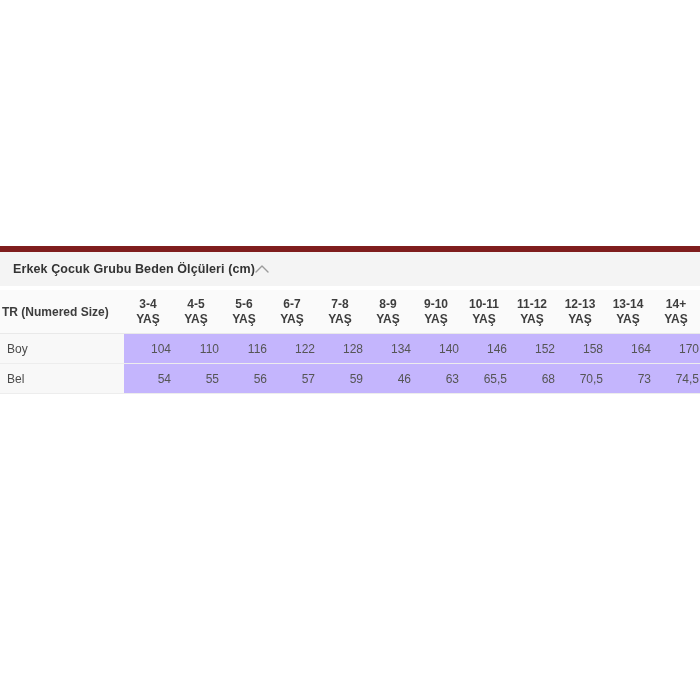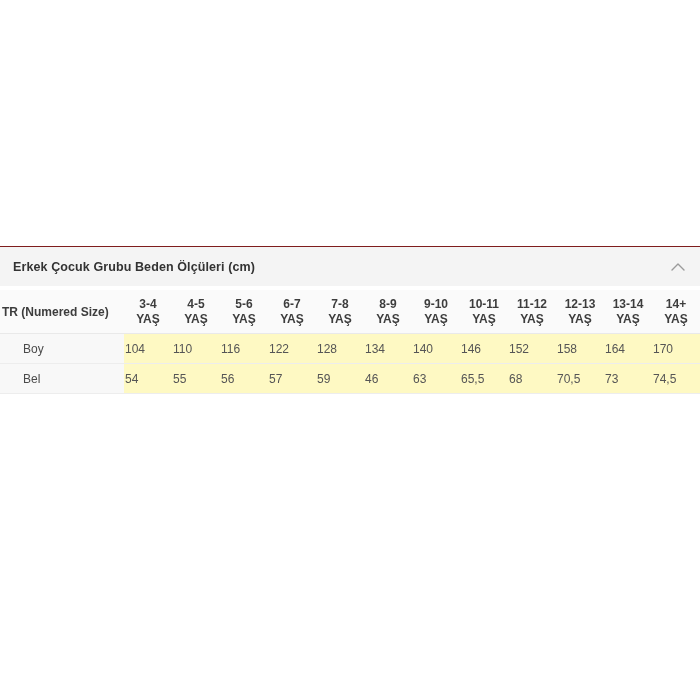--- a/index.html
+++ b/index.html
@@ -14,24 +14,24 @@
   .size-panel {
     position: absolute;
     top: 246px;
     left: 0;
     width: 700px;
   }
   .accordion-header {
     box-sizing: border-box;
     height: 40px;
     background: #f4f4f4;
-    border-top: 1px solid #7f1d1d;
+    border-top: 6px solid #7f1d1d;
     display: flex;
     align-items: center;
-    justify-content: space-between;
+    justify-content: flex-start;
     padding: 0 15px 0 13px;
     cursor: pointer;
   }
   .accordion-title {
     font-size: 12.5px;
     font-weight: bold;
     color: #333333;
     letter-spacing: 0.1px;
   }
   .chevron {
@@ -62,30 +62,30 @@
   }
   thead th.corner {
     text-align: left;
     white-space: nowrap;
     font-size: 12px;
   }
   tbody td {
     font-size: 12px;
     font-weight: normal;
     color: #555555;
-    text-align: left;
+    text-align: right;
     vertical-align: middle;
     height: 27px;
     border-bottom: 1px solid #ededed;
-    background: #fef9c3;
+    background: #c4b5fd;
   }
   tbody td.row-label {
     background: #f8f8f8;
     text-align: left;
-    padding-left: 23px;
+    padding-left: 7px;
     color: #4a4a4a;
   }
 </style>
 </head>
 <body>
 
 <div class="size-panel">
 
   <div class="accordion-header">
     <span class="accordion-title">Erkek Çocuk Grubu Beden Ölçüleri (cm)</span>

